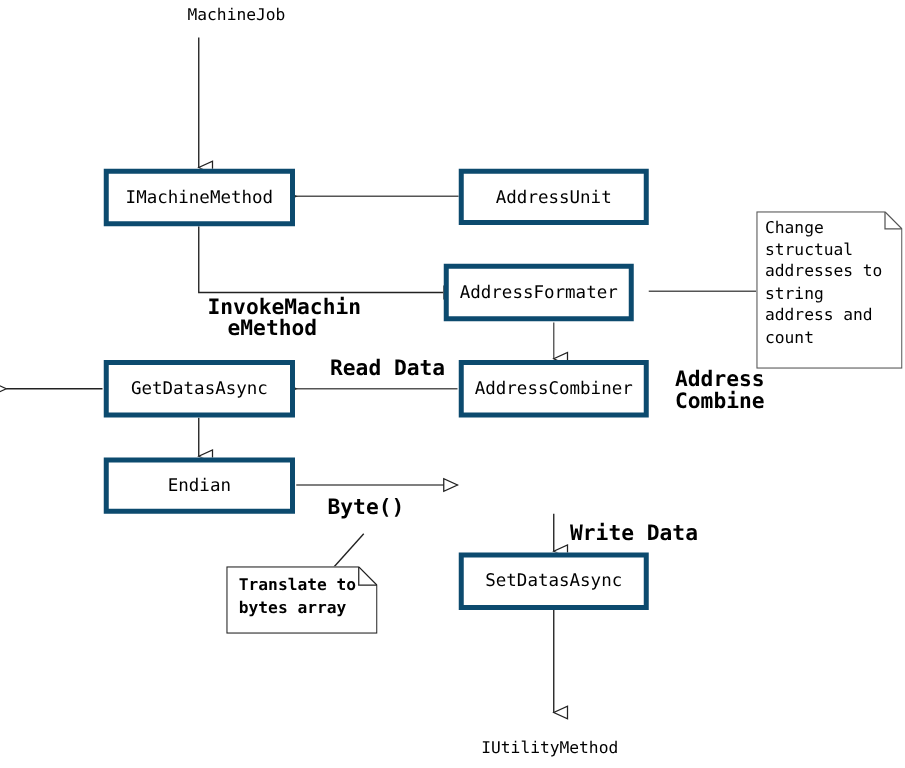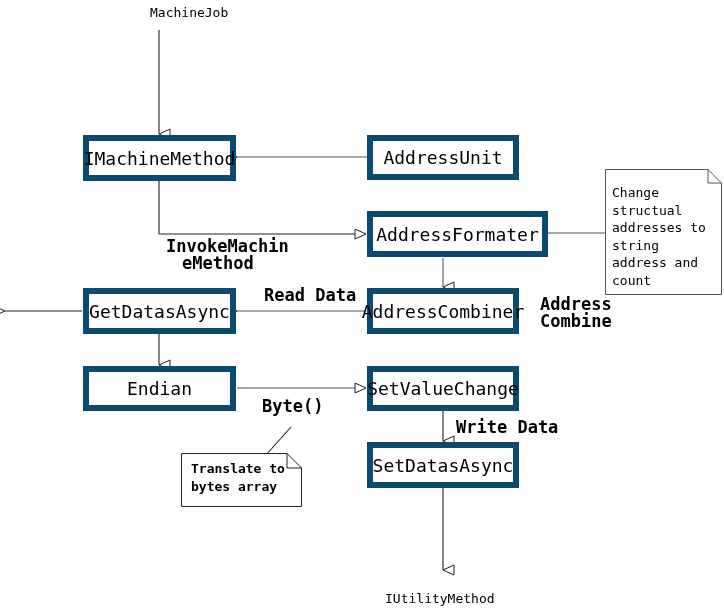--- a/index.html
+++ b/index.html
@@ -18,38 +18,38 @@
   #svg-layer {
     position: absolute;
     left: 0;
     top: 0;
     width: 724px;
     height: 614px;
   }
   .box {
     position: absolute;
     box-sizing: border-box;
-    border: 6px solid #0c4a6e;
+    border: 4px solid #0c4a6e;
     background: #ffffff;
     display: flex;
     align-items: center;
     justify-content: center;
-    font-size: 18px;
+    font-size: 14px;
     color: #000000;
     letter-spacing: 0px;
     white-space: nowrap;
   }
   .note {
     position: absolute;
     box-sizing: border-box;
     background: #ffffff;
     font-size: 13px;
     color: #000000;
     line-height: 17.5px;
-    padding: 15px 6px 4px 7px;
+    padding: 5px 6px 4px 7px;
   }
   .note-inner {
     position: relative;
     z-index: 2;
   }
   .note-svg {
     position: absolute;
     left: 0;
     top: 0;
     z-index: 1;
@@ -114,29 +114,28 @@
   </svg>
 
   <div class="free-label" style="left:110px; top:4px;margin-left:40px;">MachineJob</div>
 
   <div class="free-label" style="left:385px; top:590px;">IUtilityMethod</div>
 
   <div class="box" style="left:83px; top:135px; width:153px; height:46px;">IMachineMethod</div>
 
   <div class="box" style="left:367px; top:135px; width:152px; height:45px;">AddressUnit</div>
 
-  <div class="box" style="left:367px; top:211px; width:181px; height:46px;">AddressFormater</div>
+  <div class="box" style="left:355px; top:211px; width:152px; height:46px;">AddressFormater</div>
 
   <div class="box" style="left:367px; top:288px; width:152px; height:46px;">AddressCombiner</div>
 
   <div class="box" style="left:83px; top:288px; width:153px; height:46px;">GetDatasAsync</div>
 
   <div class="box" style="left:83px; top:366px; width:153px; height:45px;">Endian</div>
 
-  <div class="box" style="left:367px; top:366px; width:152px; height:45px;">SetValueChange</div>
 
   <div class="box" style="left:367px; top:442px; width:152px; height:46px;">SetDatasAsync</div>
 
   <div class="note" style="left:605px; top:169px; width:117px; height:126px;">
     <svg class="note-svg" width="117" height="126" viewBox="0 0 117 126" xmlns="http://www.w3.org/2000/svg">
       <path d="M 0.5,0.5 L 103,0.5 L 116.5,14 L 116.5,125.5 L 0.5,125.5 Z" fill="#ffffff" stroke="#555555" stroke-width="1"></path>
       <path d="M 103,0.5 L 103,14 L 116.5,14" fill="none" stroke="#555555" stroke-width="1"></path>
     </svg>
     <div class="note-inner">Change structual addresses to string address and count</div>
   </div>

